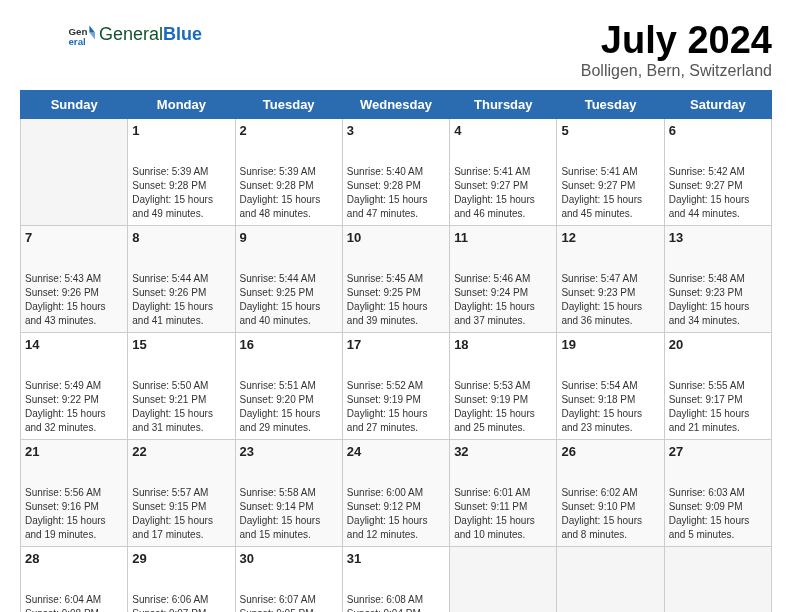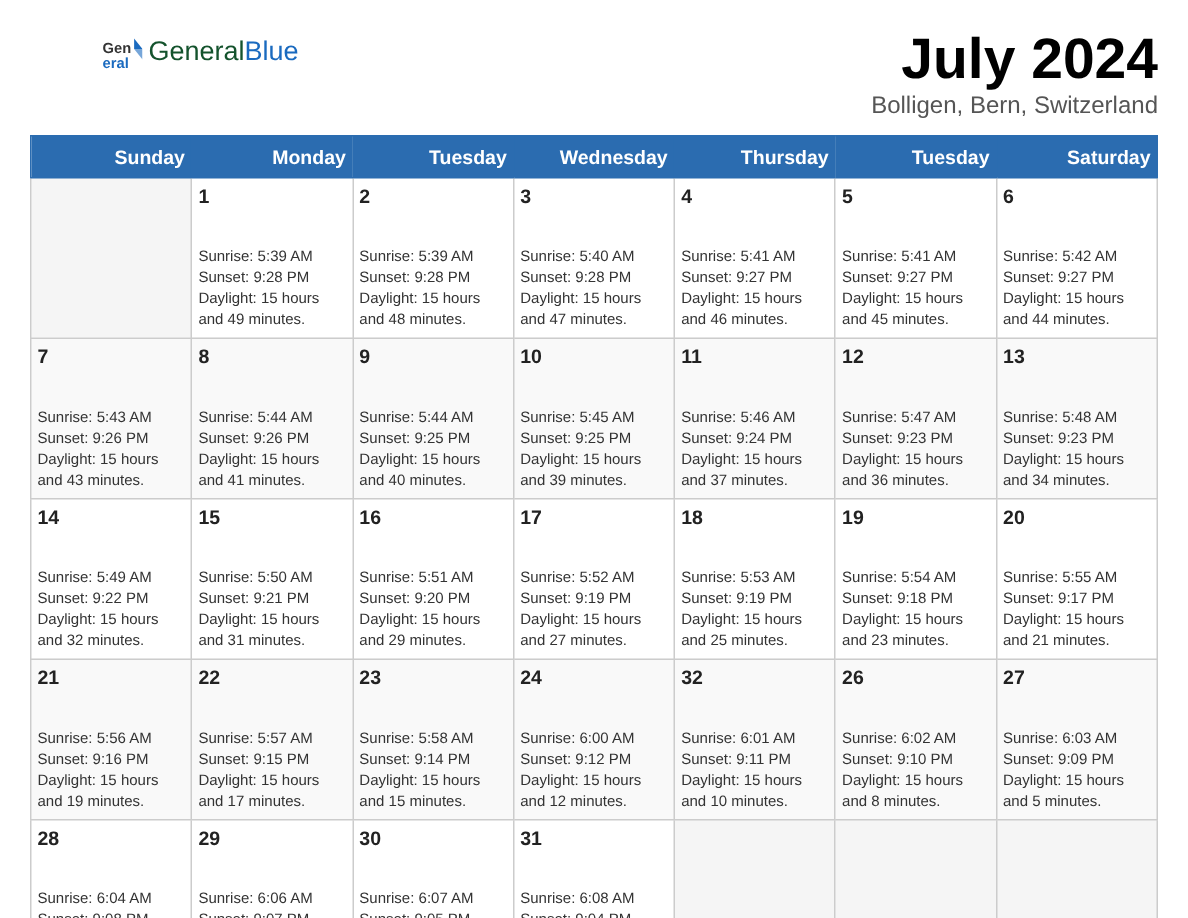--- a/index.html
+++ b/index.html
@@ -41,21 +41,21 @@
     }
     table {
       width: 100%;
       border-collapse: collapse;
       font-size: 11px;
     }
     thead tr th {
       background-color: #2b6cb0;
       color: #fff;
       padding: 6px 4px;
-      text-align: right;
+      text-align: center;
       font-size: 13px;
       font-weight: bold;
       border: 1px solid #2b6cb0;
     }
     tbody tr td {
       border: 1px solid #ccc;
       vertical-align: top;
       padding: 4px;
       min-height: 80px;
       background: #fff;
@@ -84,21 +84,21 @@
 
 <div class="header-section">
   <div class="logo">
     <svg class="logo-icon" viewBox="0 0 40 40" xmlns="http://www.w3.org/2000/svg">
       <text x="2" y="22" font-size="14" font-weight="bold" fill="#333">Gen</text>
       <text x="2" y="36" font-size="14" font-weight="bold" fill="#1a6abf">eral</text>
       <polygon points="32,8 40,18 32,18" fill="#1a6abf"></polygon>
       <polygon points="32,18 40,18 40,28" fill="#1a6abf" opacity="0.6"></polygon>
     </svg>
     <div>
-      <span style="font-size:18px;font-weight:normal;color:#14532d;">General</span><span style="font-size:18px;font-weight:normal;color:#1a6abf;">Blue</span>
+      <span style="font-size:18px;font-weight:normal;color:#14532d;">General</span><span style="font-size:18px;font-weight:bold;color:#1a6abf;">Blue</span>
     </div>
   </div>
   <div class="title-block">
     <div class="main-title">July 2024</div>
     <div class="subtitle">Bolligen, Bern, Switzerland</div>
   </div>
 </div>
 
 <table>
   <thead>

